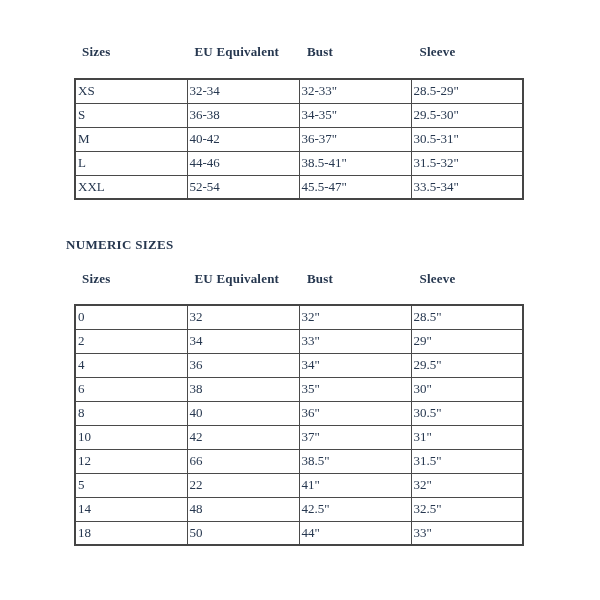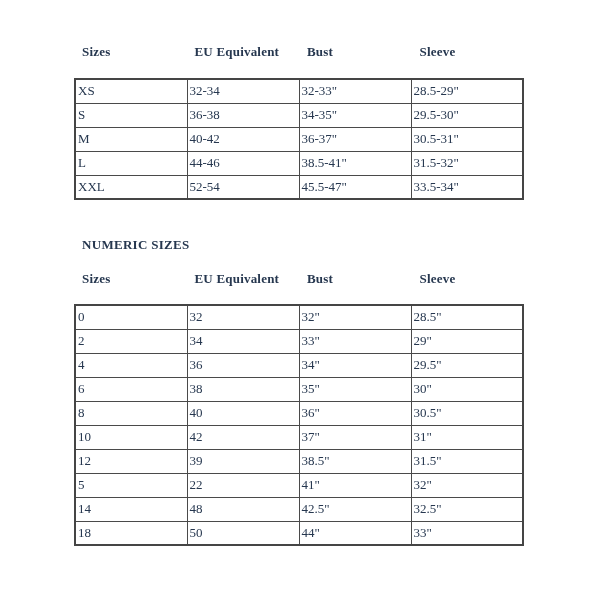--- a/index.html
+++ b/index.html
@@ -23,21 +23,21 @@
     line-height: 14px;
     letter-spacing: 0.2px;
     justify-content: center;
   }
   .col-header-row span {
     width: 25%;
     padding-left: 3px;
   }
   .section-heading {
     position: absolute;
-    left: 82px;
+    left: 66px;
     font-weight: bold;
     font-size: 13px;
     line-height: 14px;
     letter-spacing: 0.3px;
   }
   table.size-table {
     position: absolute;
     left: 74px;
     width: 450px;
     border-collapse: collapse;
@@ -150,21 +150,21 @@
         <td>30.5"</td>
       </tr>
       <tr>
         <td>10</td>
         <td>42</td>
         <td>37"</td>
         <td>31"</td>
       </tr>
       <tr>
         <td>12</td>
-        <td>39</td>
+        <td>66</td>
         <td>38.5"</td>
         <td>31.5"</td>
       </tr>
       <tr>
         <td>5</td>
         <td>22</td>
         <td>41"</td>
         <td>32"</td>
       </tr>
       <tr>

